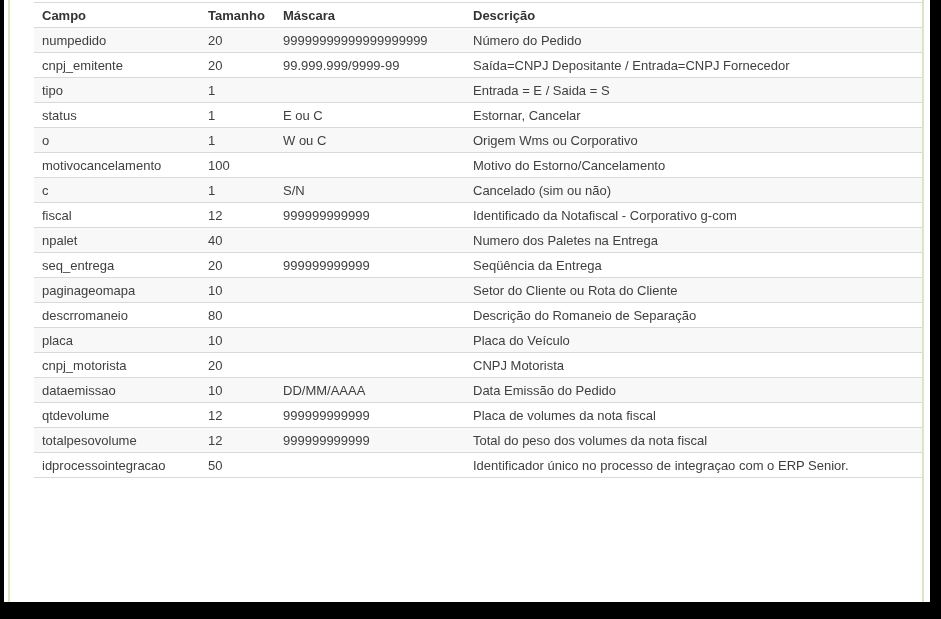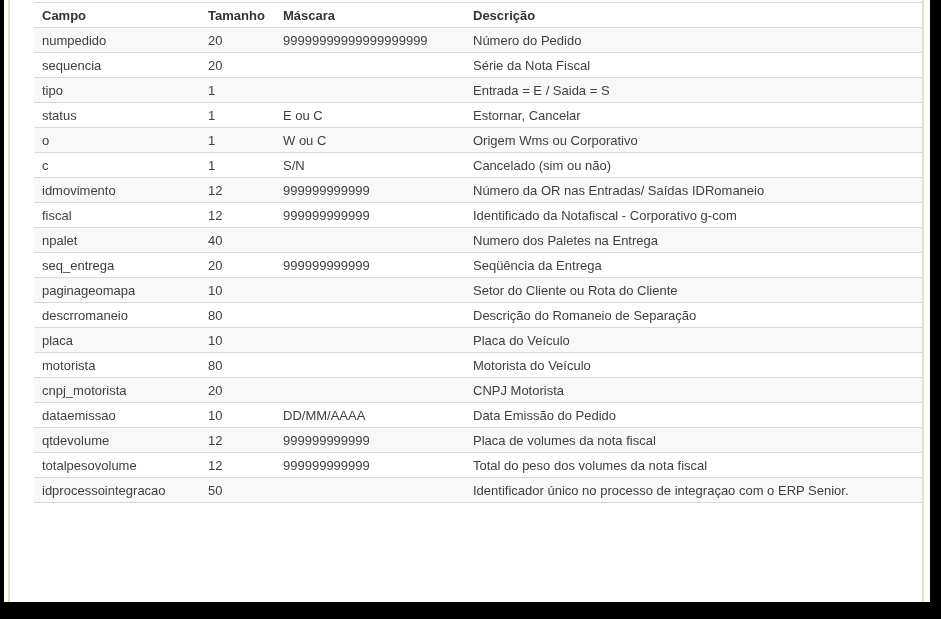--- a/index.html
+++ b/index.html
@@ -89,56 +89,56 @@
         </tr>
       </thead>
       <tbody>
           <tr>
             <td>numpedido</td>
             <td>20</td>
             <td>99999999999999999999</td>
             <td>Número do Pedido</td>
           </tr>
           <tr>
-            <td>sequencia</td>
-            <td>20</td>
-            <td></td>
-            <td>Série da Nota Fiscal</td>
+            <td>cnpj_emitente</td>
+            <td>20</td>
+            <td>99.999.999/9999-99</td>
+            <td>Saída=CNPJ Depositante / Entrada=CNPJ Fornecedor</td>
           </tr>
           <tr>
             <td>tipo</td>
             <td>1</td>
             <td></td>
             <td>Entrada = E / Saida = S</td>
           </tr>
           <tr>
             <td>status</td>
             <td>1</td>
             <td>E ou C</td>
             <td>Estornar, Cancelar</td>
           </tr>
           <tr>
             <td>o</td>
             <td>1</td>
             <td>W ou C</td>
             <td>Origem Wms ou Corporativo</td>
           </tr>
           <tr>
+            <td>motivocancelamento</td>
+            <td>100</td>
+            <td></td>
+            <td>Motivo do Estorno/Cancelamento</td>
+          </tr>
+          <tr>
             <td>c</td>
             <td>1</td>
             <td>S/N</td>
             <td>Cancelado (sim ou não)</td>
           </tr>
           <tr>
-            <td>idmovimento</td>
-            <td>12</td>
-            <td>999999999999</td>
-            <td>Número da OR nas Entradas/ Saídas IDRomaneio</td>
-          </tr>
-          <tr>
             <td>fiscal</td>
             <td>12</td>
             <td>999999999999</td>
             <td>Identificado da Notafiscal - Corporativo g-com</td>
           </tr>
           <tr>
             <td>npalet</td>
             <td>40</td>
             <td></td>
             <td>Numero dos Paletes na Entrega</td>
@@ -159,26 +159,20 @@
             <td>descrromaneio</td>
             <td>80</td>
             <td></td>
             <td>Descrição do Romaneio de Separação</td>
           </tr>
           <tr>
             <td>placa</td>
             <td>10</td>
             <td></td>
             <td>Placa do Veículo</td>
-          </tr>
-          <tr>
-            <td>motorista</td>
-            <td>80</td>
-            <td></td>
-            <td>Motorista do Veículo</td>
           </tr>
           <tr>
             <td>cnpj_motorista</td>
             <td>20</td>
             <td></td>
             <td>CNPJ Motorista</td>
           </tr>
           <tr>
             <td>dataemissao</td>
             <td>10</td>

